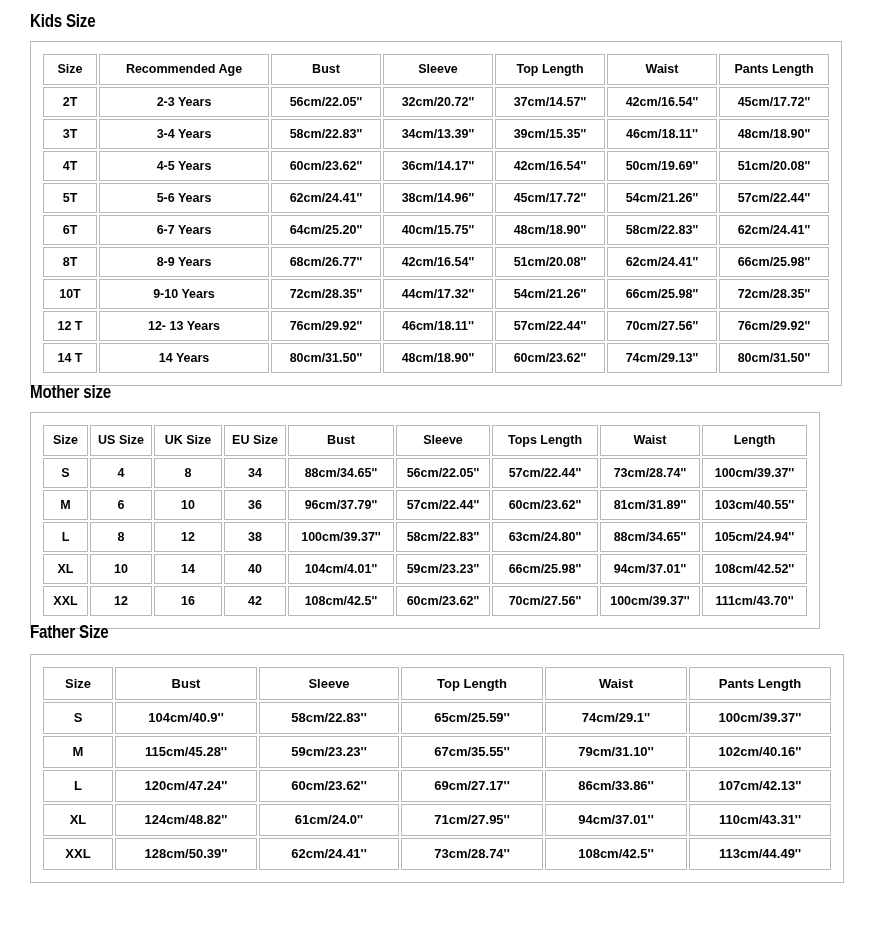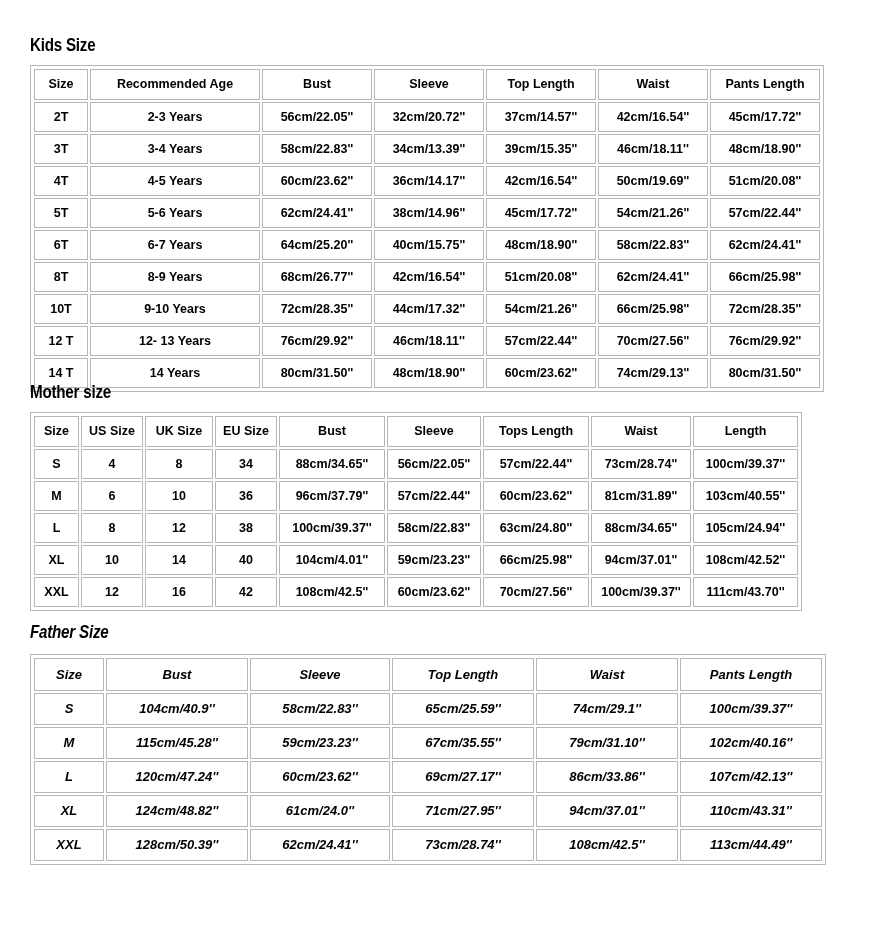--- a/index.html
+++ b/index.html
@@ -36,21 +36,21 @@
     white-space: nowrap;
   }
 
   
   table.size-table {
     border-collapse: separate;
     border-spacing: 2px;
     table-layout: fixed;
     background: #ffffff;
     border: 1px solid #b8b8b8;
-    padding: 1px;
+    padding: 10px;
     margin: 0;
   }
   table.size-table td {
     border: 1px solid #b7b7b7;
     background: #ffffff;
     text-align: center;
     vertical-align: middle;
     font-weight: bold;
     color: #000000;
     font-family: "Liberation Sans", sans-serif;
@@ -71,23 +71,23 @@
 
   
   #mother-table td { height: 28px; line-height: 28px; font-size: 12.5px; }
   #mother-table tr.header-row td { height: 29px; line-height: 29px; }
 
   
   #father-table td { height: 30px; line-height: 30px; font-size: 13px; }
   #father-table tr.header-row td { height: 31px; line-height: 31px; }
 
   
-  .block-kids   { position: absolute; left: 30px; top: 10px; margin-top: 24px; }
+  .block-kids   { position: absolute; left: 30px; top: 10px; }
   .block-mother { position: absolute; left: 30px; top: 381px; }
-  .block-father { position: absolute; left: 30px; top: 621px; font-style: italic; }
+  .block-father { position: absolute; left: 30px; top: 621px; }
 
   .block-kids   .tbl-wrap { margin-top: 9px; }
   .block-mother .tbl-wrap { margin-top: 9px; }
   .block-father .tbl-wrap { margin-top: 11px; }
 </style>
 </head>
 <body>
 
 <div class="page">
 

